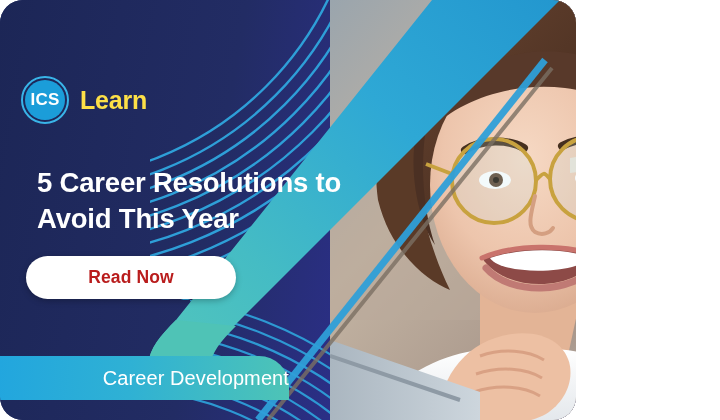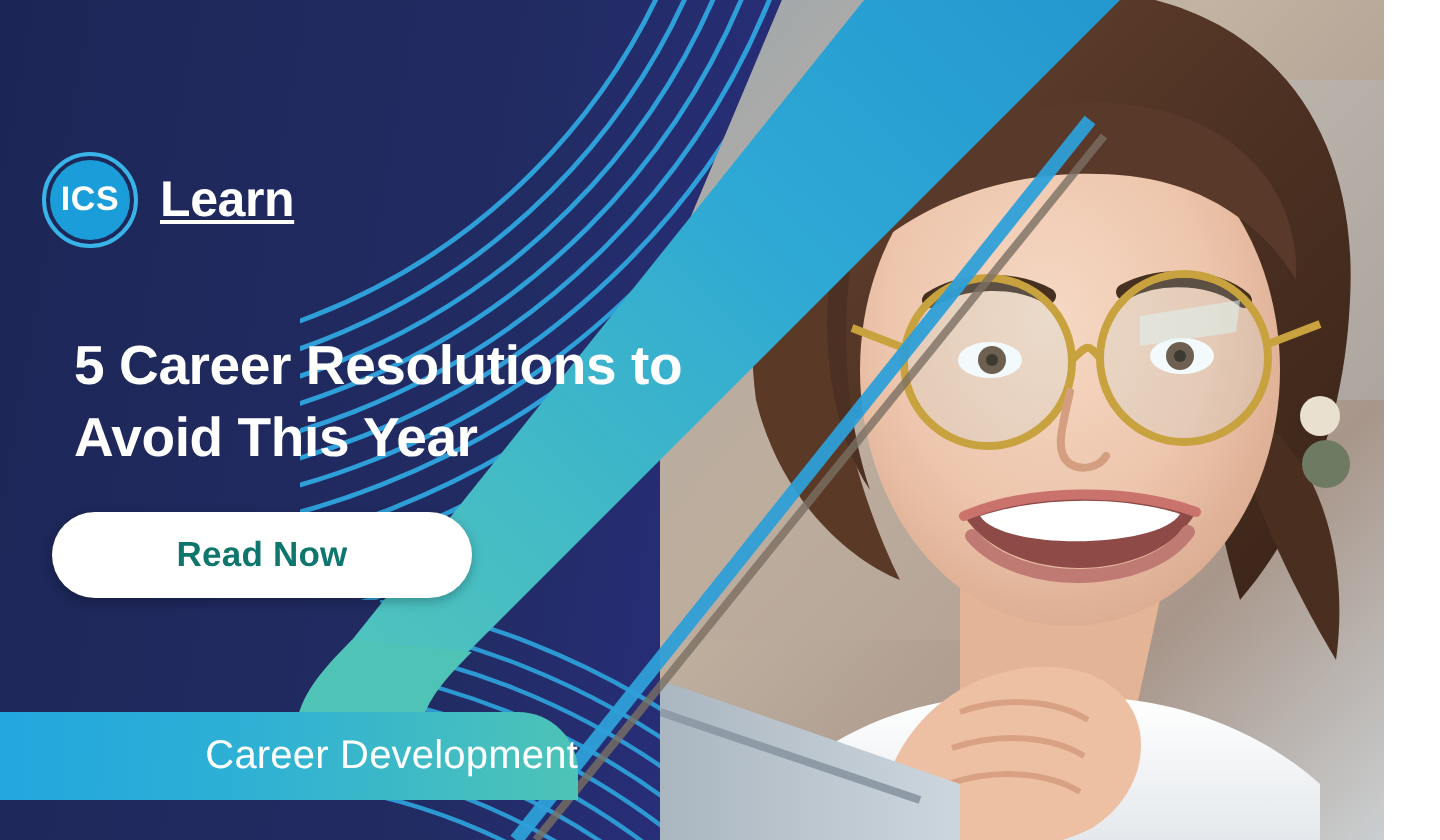--- a/index.html
+++ b/index.html
@@ -1,22 +1,23 @@
 <!DOCTYPE html>
 <html><head>
 <meta charset="utf-8">
 <style>
   html,body{margin:0;padding:0;background:#fff;}
   body{font-family:"Liberation Sans","DejaVu Sans",sans-serif;}
 
   .banner{
     position:relative;
-    width:692px;height:420px;
+    width:576px;height:420px;
     overflow:hidden;
     background:#1f2a60;
+    border-radius:23px;
   }
 
   
   .bg-navy{
     position:absolute;inset:0;
     background:linear-gradient(100deg,#1c2656 0%,#222c64 38%,#2b2f86 62%,#2e3192 100%);
   }
   .bg-arcs{position:absolute;inset:0;}
   .bg-arcs svg{display:block;width:720px;height:420px;}
 
@@ -60,37 +61,37 @@
     position:absolute;left:4px;top:4px;width:40px;height:40px;
     border-radius:50%;background:#1b9dd9;
   }
   .logo-mark .ics{
     position:absolute;inset:0;
     display:flex;align-items:center;justify-content:center;
     color:#ffffff;font-size:17px;font-weight:bold;letter-spacing:.3px;
     font-family:"Liberation Sans",sans-serif;
   }
   .logo-word{
-    color:#ffffff;font-size:25px;font-weight:bold;letter-spacing:-.2px;text-decoration:underline;
+    color:#fde047;font-size:25px;font-weight:bold;letter-spacing:-.2px;
   }
 
   .headline{
     position:absolute;left:21px;top:149px;width:330px;
     color:#ffffff;
     font-size:27.5px;line-height:1.30;
     font-weight:bold;letter-spacing:-.2px;
     margin:16px;
   }
 
   .cta{
     position:absolute;left:26px;top:256px;
     width:210px;height:43px;
     border:0;border-radius:22px;
     background:#ffffff;
-    color:#0f766e;
+    color:#b91c1c;
     font-family:"Liberation Sans",sans-serif;
     font-size:17.5px;font-weight:bold;letter-spacing:.1px;
     cursor:pointer;
     box-shadow:0 2px 6px rgba(0,0,0,.25);
   }
 
   .tag{
     position:absolute;left:0;top:356px;
     width:289px;height:44px;
     border-top-right-radius:30px;

